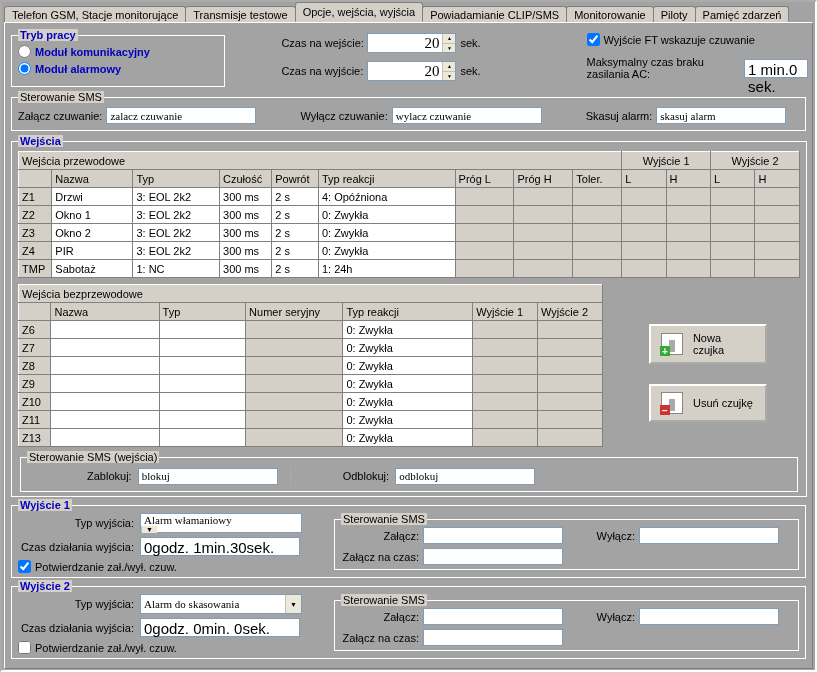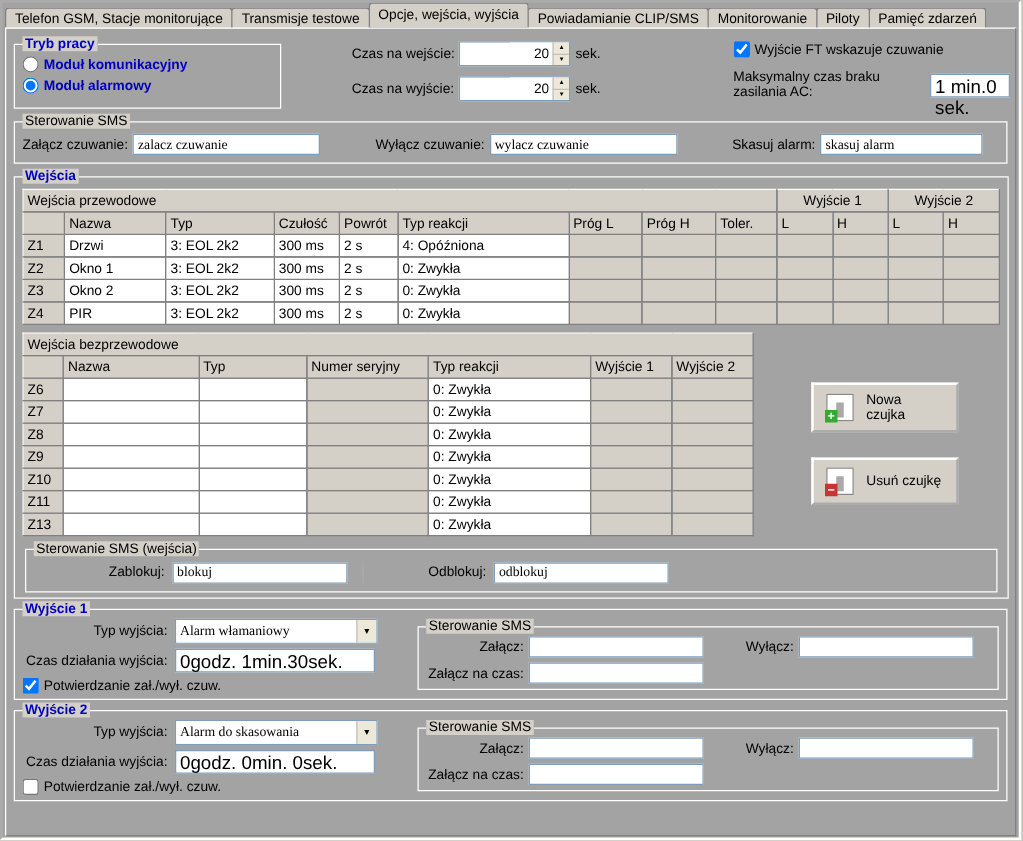--- a/index.html
+++ b/index.html
@@ -98,22 +98,22 @@
     display: inline-flex;
     border: 1px solid #7F9DB9;
     background: #fff;
     height: 18px;
     align-items: stretch;
   }
   .spinner input {
     border: none;
     width: 28px;
     text-align: right;
-    font-family: Liberation Sans, sans-serif;
-    font-size: 11px;
+    font-family: Liberation Serif, serif;
+    font-size: 15px;
     padding: 0 3px;
     margin-left: 40px;
   }
   .spinner .updown {
     width: 13px;
     display: flex;
     flex-direction: column;
   }
   .spinner .updown div {
     flex: 1;
@@ -389,20 +389,35 @@
               <td class="white">2 s</td>
               <td class="white">0: Zwykła</td>
               <td class="rowhdr"></td>
               <td class="rowhdr"></td>
               <td class="rowhdr"></td>
               <td class="rowhdr"></td>
               <td class="rowhdr"></td>
               <td class="rowhdr"></td>
               <td class="rowhdr"></td>
             </tr>
+            <tr>
+              <td class="rowhdr">TMP</td>
+              <td class="white">Sabotaż</td>
+              <td class="white">1: NC</td>
+              <td class="white">300 ms</td>
+              <td class="white">2 s</td>
+              <td class="white">1: 24h</td>
+              <td class="rowhdr"></td>
+              <td class="rowhdr"></td>
+              <td class="rowhdr"></td>
+              <td class="rowhdr"></td>
+              <td class="rowhdr"></td>
+              <td class="rowhdr"></td>
+              <td class="rowhdr"></td>
+            </tr>
           </tbody>
       </table>
 
       <div style="height:6px;"></div>
 
       <div class="row" style="align-items:flex-start;">
         <table class="grid" style="width:585px;">
           <colgroup>
             <col style="width:30px">
               <col style="width:100px">
@@ -524,21 +539,21 @@
         </div>
       </fieldset>
     </fieldset>
 
     <fieldset style="margin-top:2px;padding:2px 6px 4px 6px;">
       <legend class="legend-blue">Wyjście 1</legend>
       <div class="row" style="align-items:flex-start;">
         <div style="width:310px;">
           <div class="row" style="margin-bottom:4px;">
             <span class="lbl" style="width:116px;text-align:right;margin-right:6px;">Typ wyjścia:</span>
-            <span class="combo" style="width:160px;">
+            <span class="combo" style="width:160px;flex-direction:column;">
               <input value="Alarm włamaniowy" style="">
               <span class="drop">▼</span>
             </span>
           </div>
           <div class="row" style="margin-bottom:4px;">
             <span class="lbl" style="width:116px;text-align:right;margin-right:6px;">Czas działania wyjścia:</span>
             <span class="readonly-box" style="width:160px;">0godz. 1min.30sek.</span>
           </div>
           <div class="row">
             <input type="checkbox" checked="" style="">

